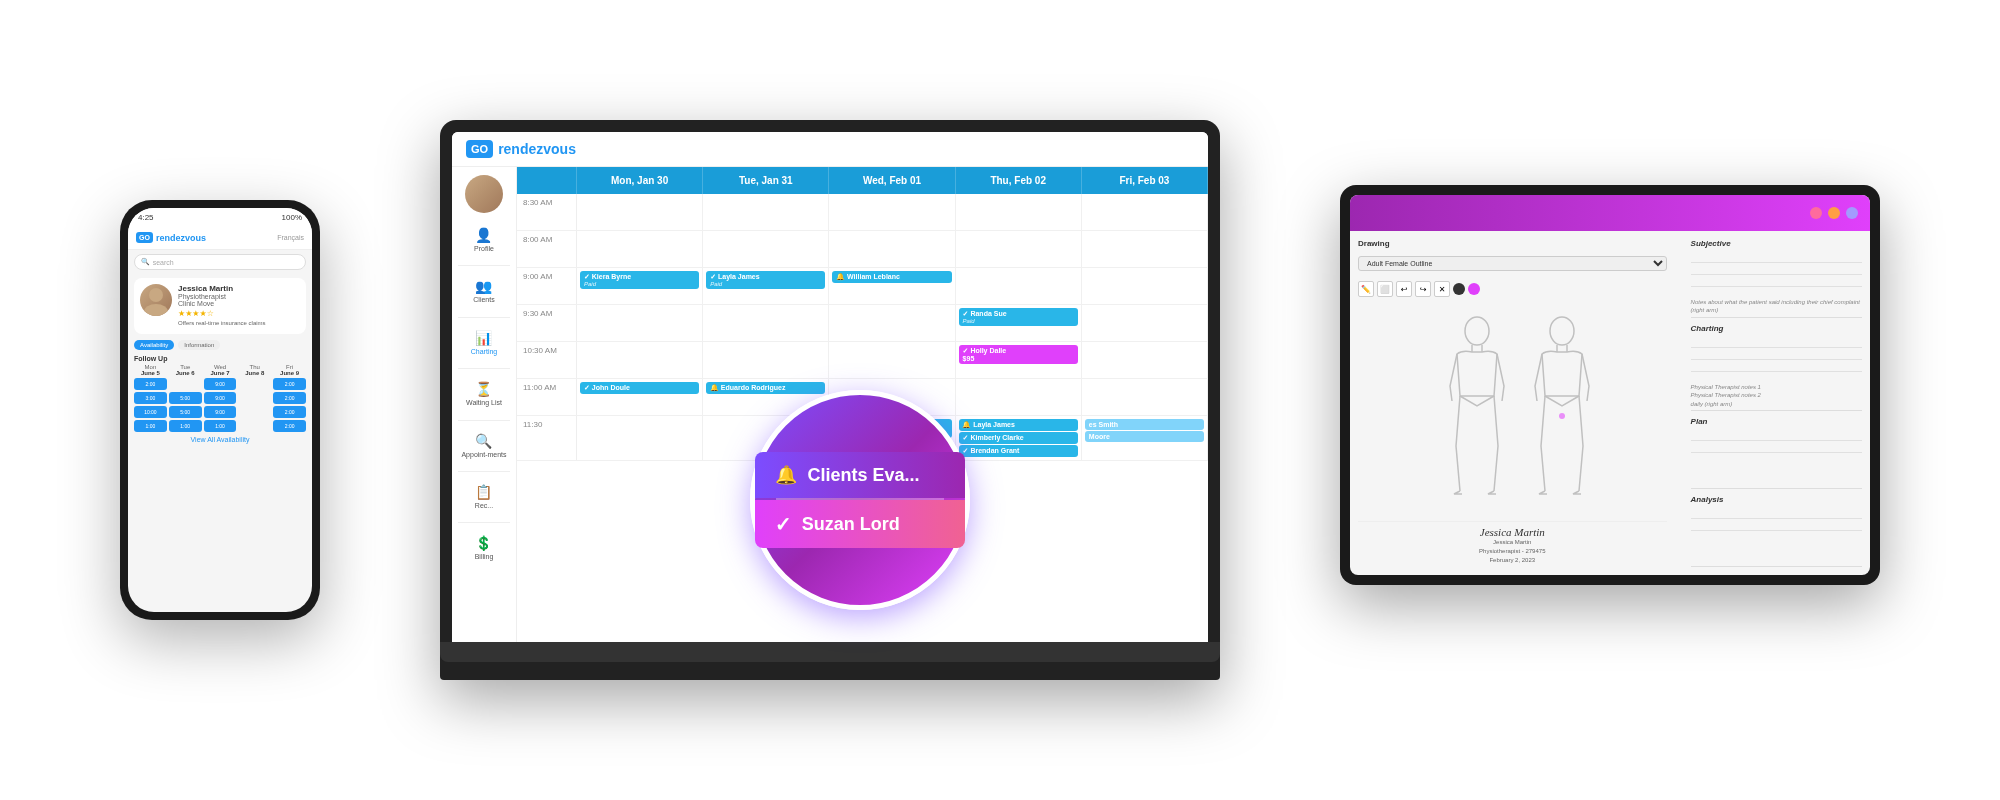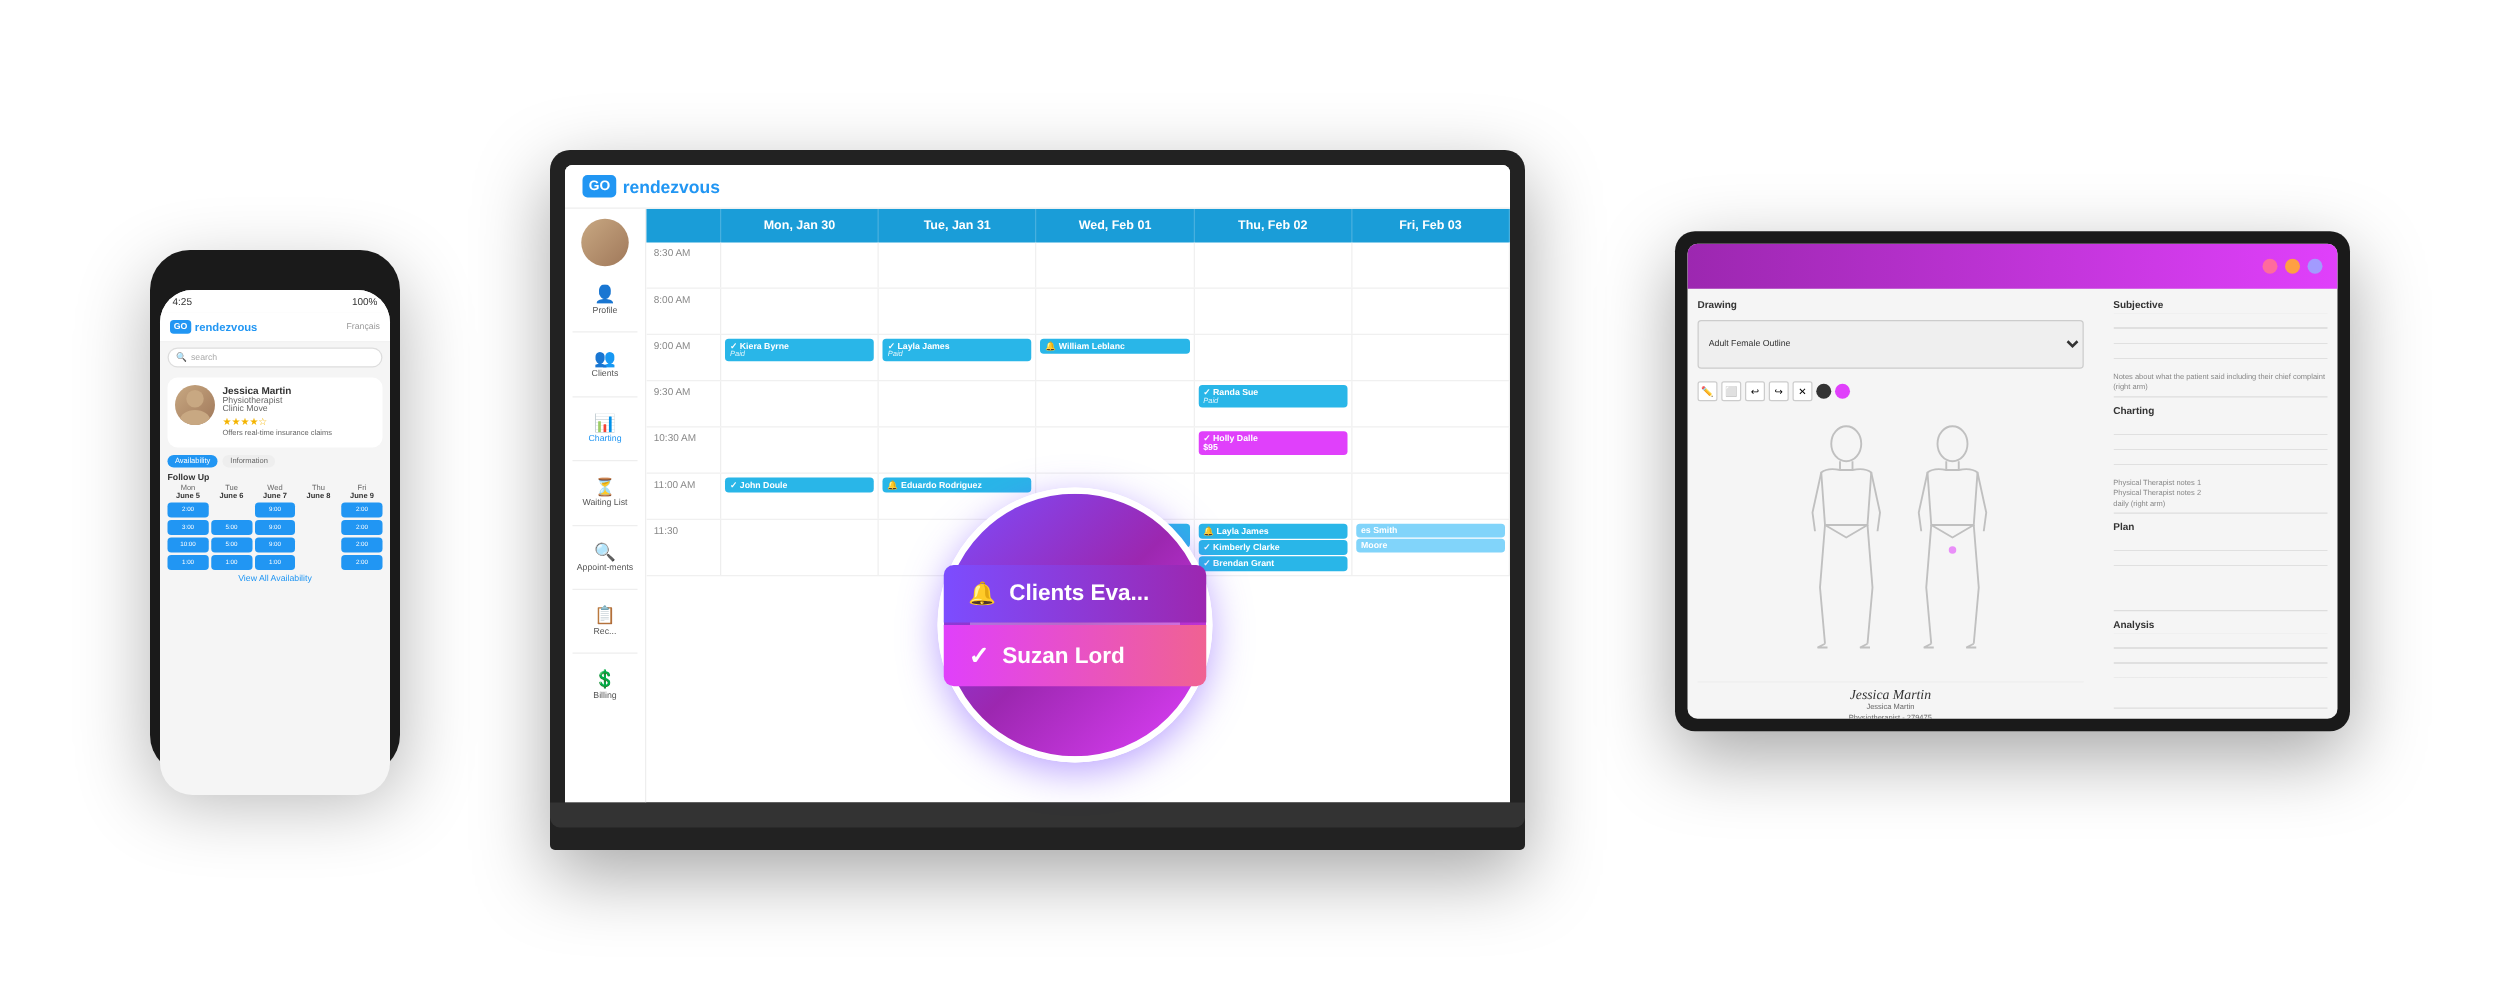--- a/index.html
+++ b/index.html
@@ -36,21 +36,20 @@
       margin-top: 20px;
     }
     .phone-screen {
       width: 100%;
       height: 100%;
       background: #f5f5f5;
       border-radius: 26px;
       overflow: hidden;
       display: flex;
       flex-direction: column;
-      margin-top: 24px;
     }
     .phone-status-bar {
       background: #fff;
       height: 18px;
       display: flex;
       align-items: center;
       justify-content: space-between;
       padding: 0 10px;
       font-size: 8px;
       color: #333;
@@ -454,21 +453,21 @@
     .charting-section-title {
       font-size: 8px;
       font-weight: 700;
       color: #333;
       margin-bottom: 2px;
     }
     .drawing-select {
       border: 1px solid #ccc;
       border-radius: 3px;
       font-size: 7px;
-      padding: 14px 4px;
+      padding: 2px 4px;
       color: #333;
       width: 100%;
       margin-bottom: 4px;
     }
     .drawing-toolbar {
       display: flex;
       align-items: center;
       gap: 3px;
       margin-bottom: 4px;
     }
@@ -502,20 +501,21 @@
       padding: 4px;
       border-top: 1px solid #eee;
     }
     .signature-name { font-family: 'Georgia', cursive; font-size: 11px; color: #333; font-style: italic; }
     .signature-info { font-size: 6px; color: #666; line-height: 1.5; }
     .charting-field {
       display: flex;
       flex-direction: column;
       gap: 3px;
       flex: 1;
+      font-style: italic;
     }
     .charting-field-title {
       font-size: 8px;
       font-weight: 700;
       color: #333;
     }
     .charting-field-content {
       flex: 1;
       border-bottom: 1px solid #ddd;
       font-size: 6.5px;

